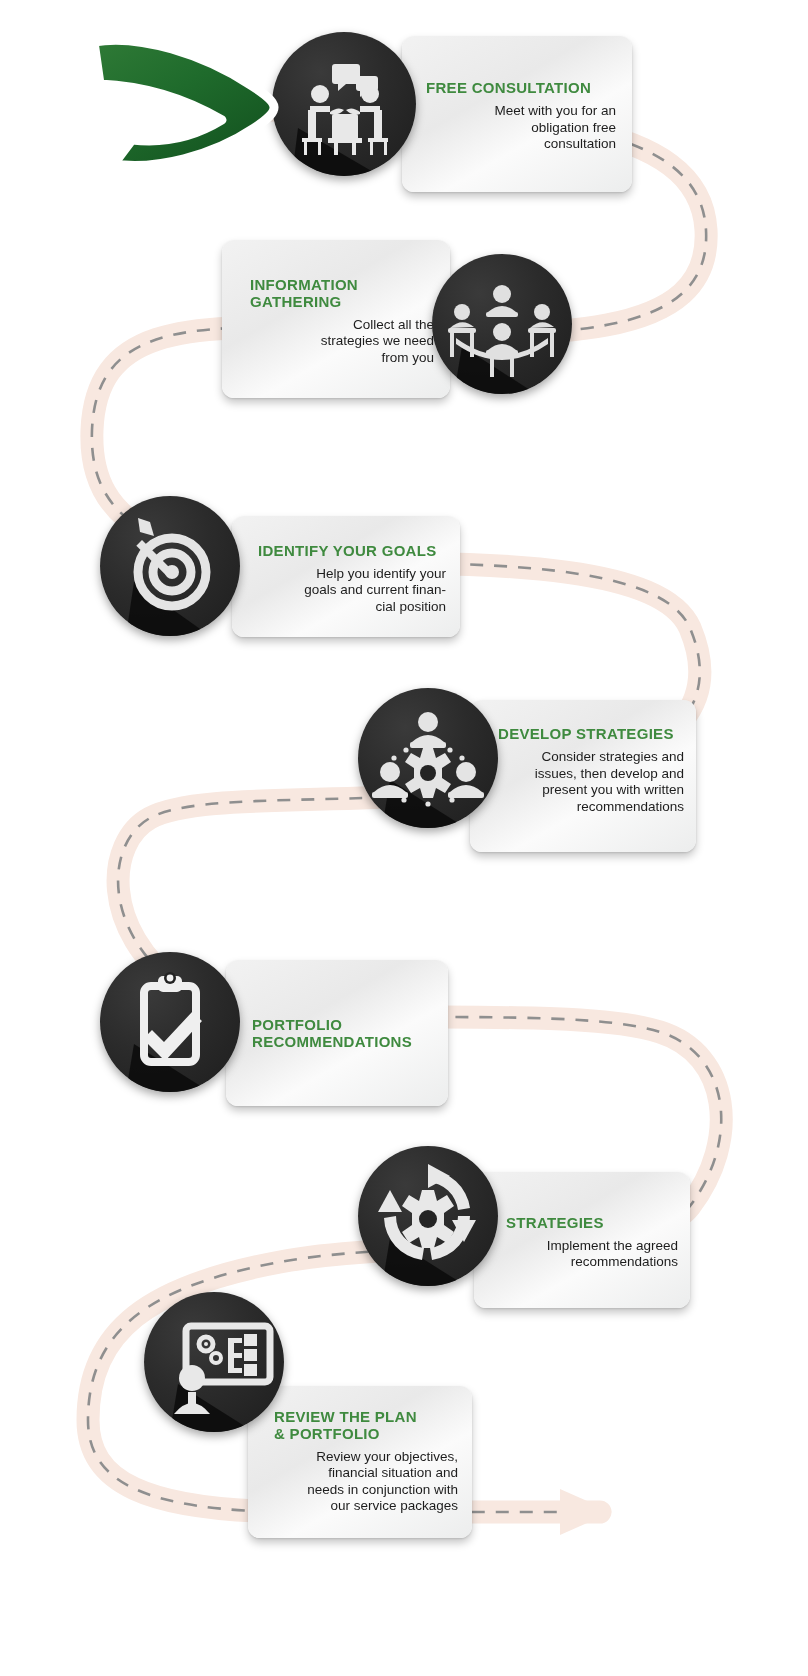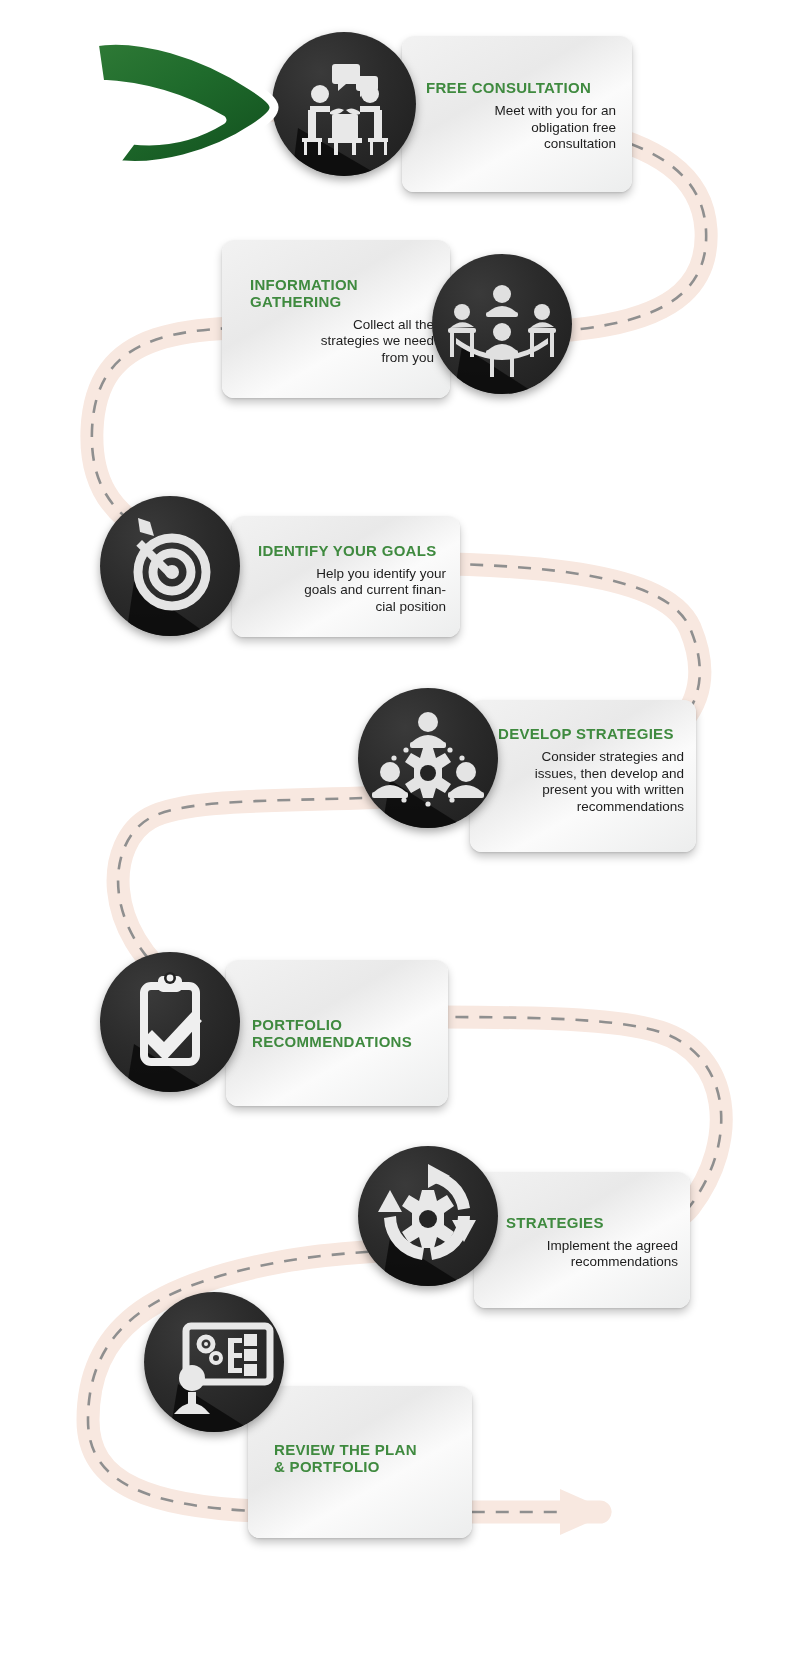--- a/index.html
+++ b/index.html
@@ -296,20 +296,24 @@
           <circle cx="70" cy="73" r="9" fill="#242424"></circle>
         </g>
       </svg>
     </div>
   </div>
 
   <div class="step">
     <div class="card" style="left:248px;top:1386px;width:224px;height:152px;padding:24px 14px 26px 26px;">
       <div class="title">REVIEW THE PLAN
 &amp; PORTFOLIO</div>
+      <div class="desc">Review your objectives,
+financial situation and
+needs in conjunction with
+our service packages</div>
     </div>
     <div class="badge" style="left:144px;top:1292px;width:140px;height:140px;">
       <svg viewBox="0 0 140 140">
         <path d="M34 92 L110 140 L26 140 Z" fill="#0a0a0a" opacity=".85"></path>
         <g fill="#e8e8e8">
           <rect x="42" y="34" width="84" height="56" rx="5" fill="none" stroke="#e8e8e8" stroke-width="7"></rect>
           <circle cx="62" cy="52" r="7" fill="none" stroke="#e8e8e8" stroke-width="5"></circle>
           <circle cx="62" cy="52" r="2"></circle>
           <circle cx="72" cy="66" r="5" fill="none" stroke="#e8e8e8" stroke-width="4"></circle>
           <rect x="84" y="46" width="6" height="34"></rect>

